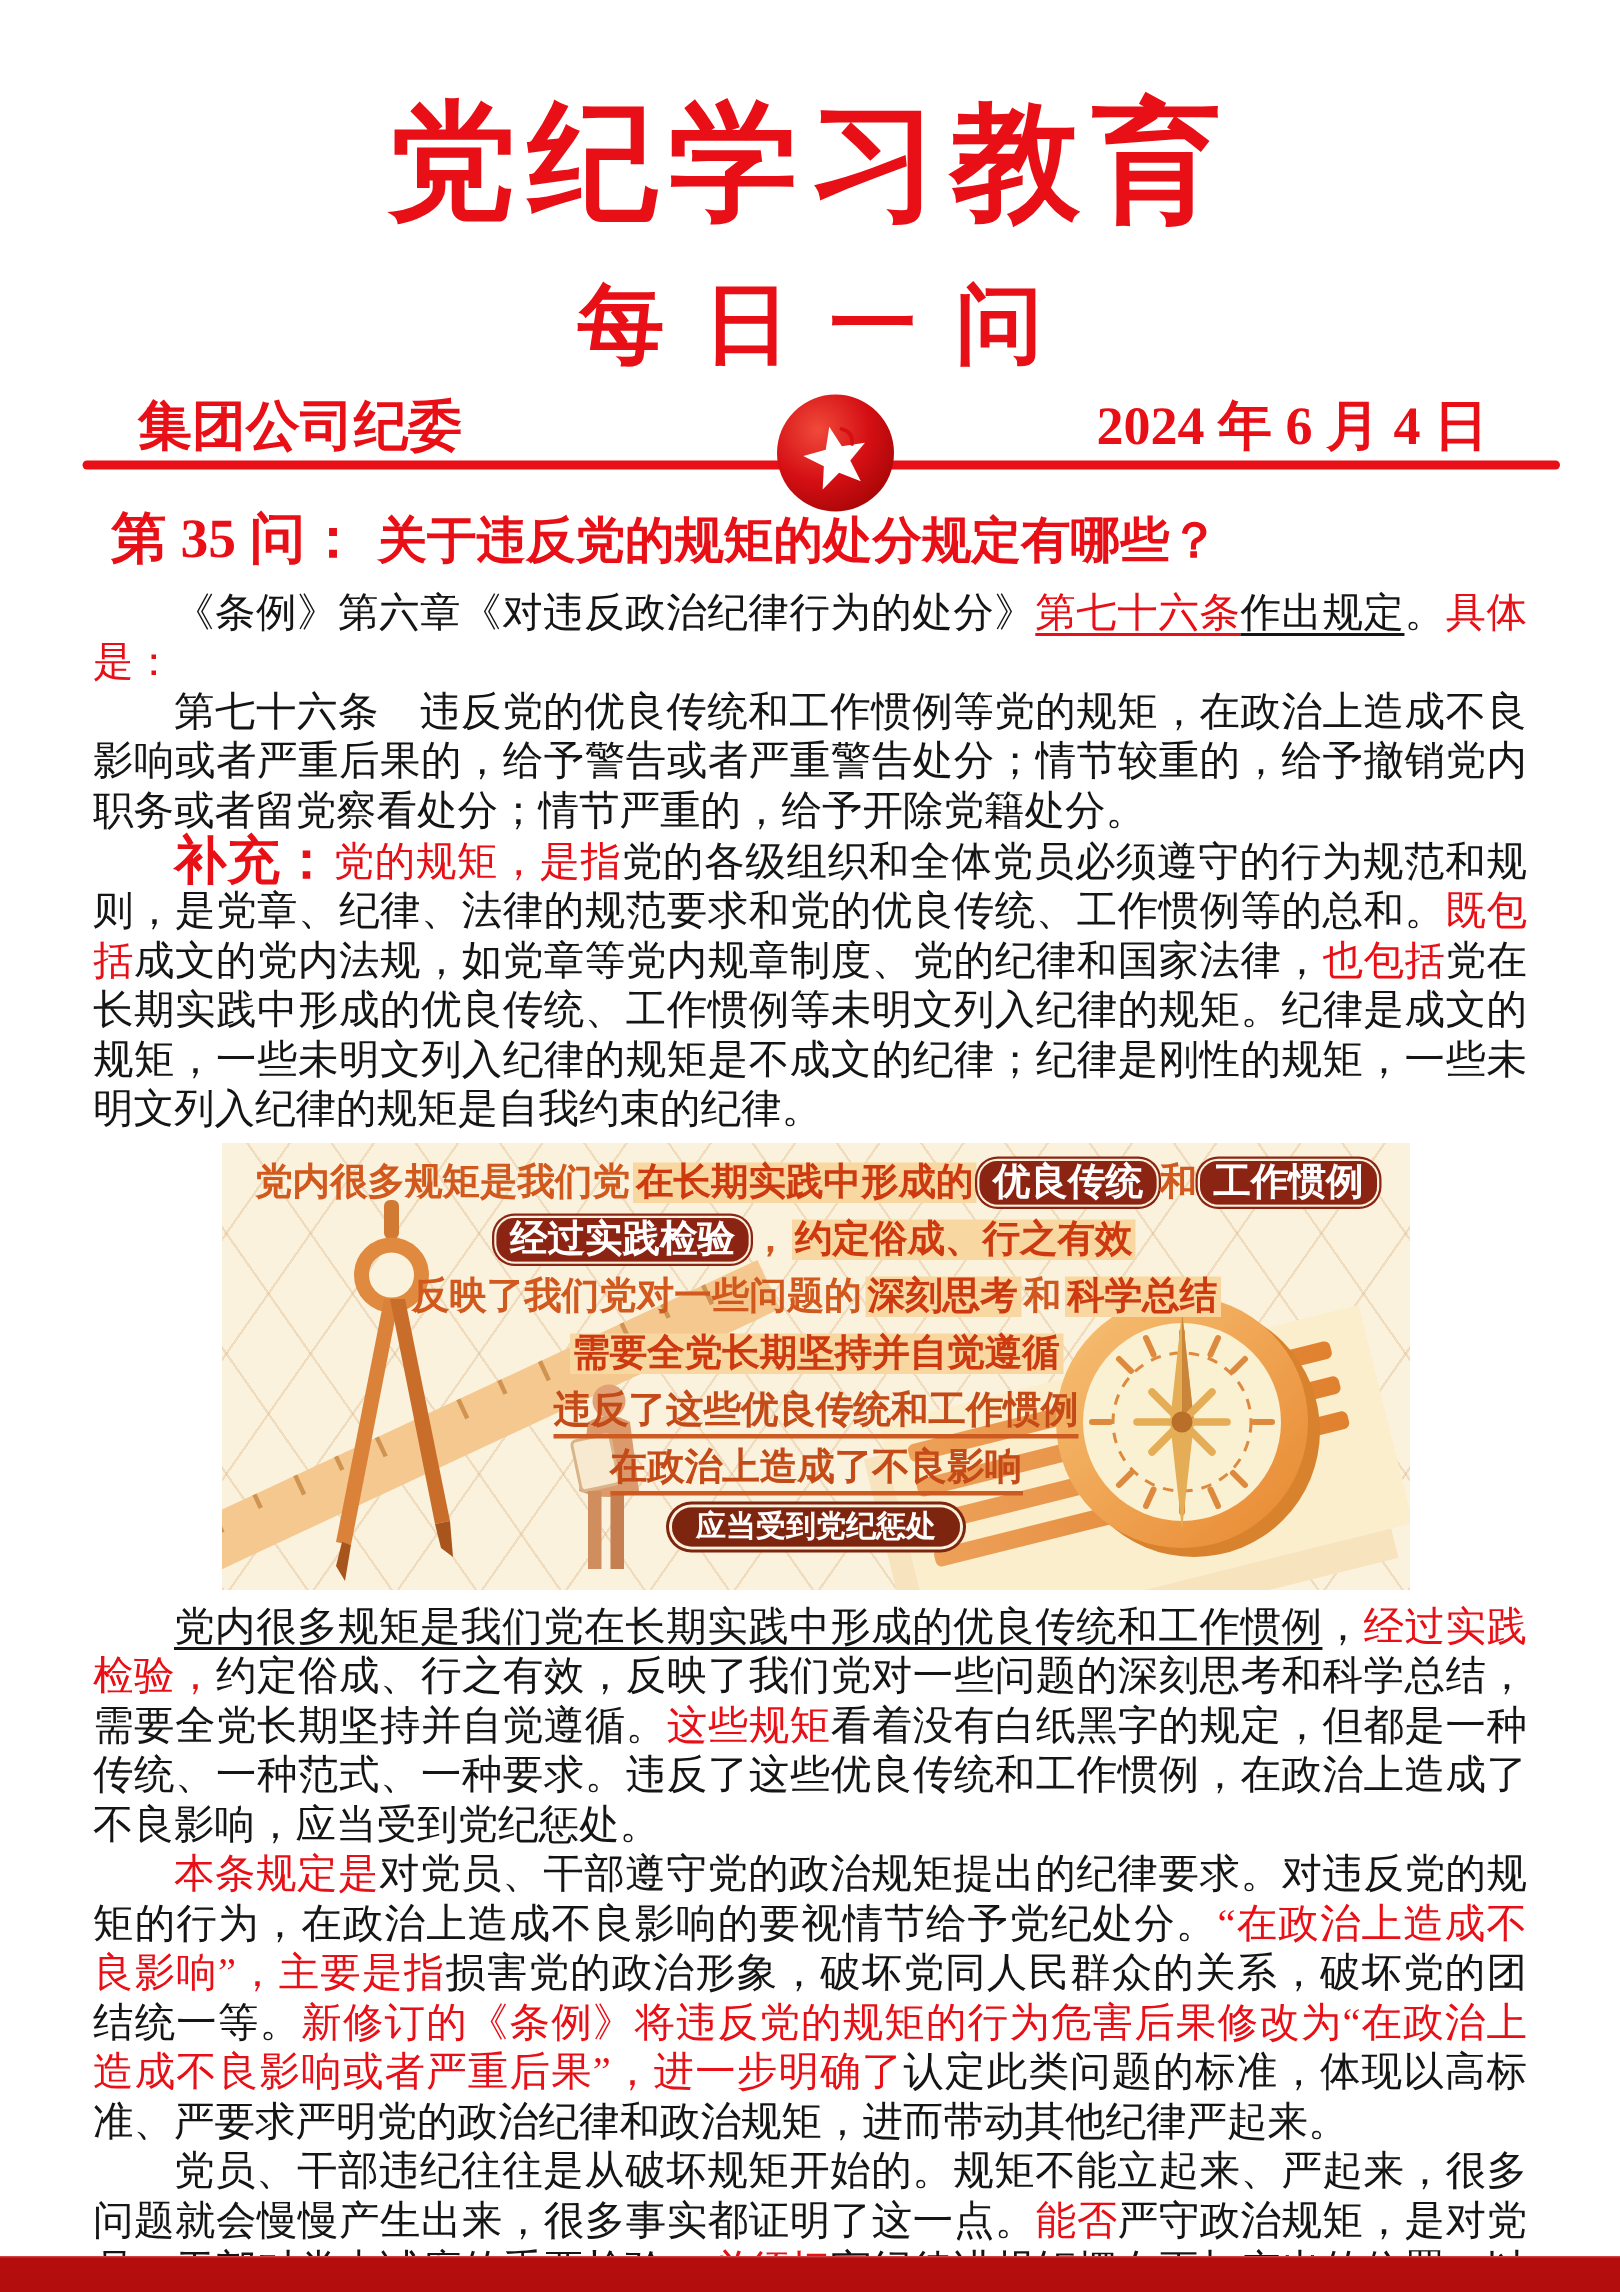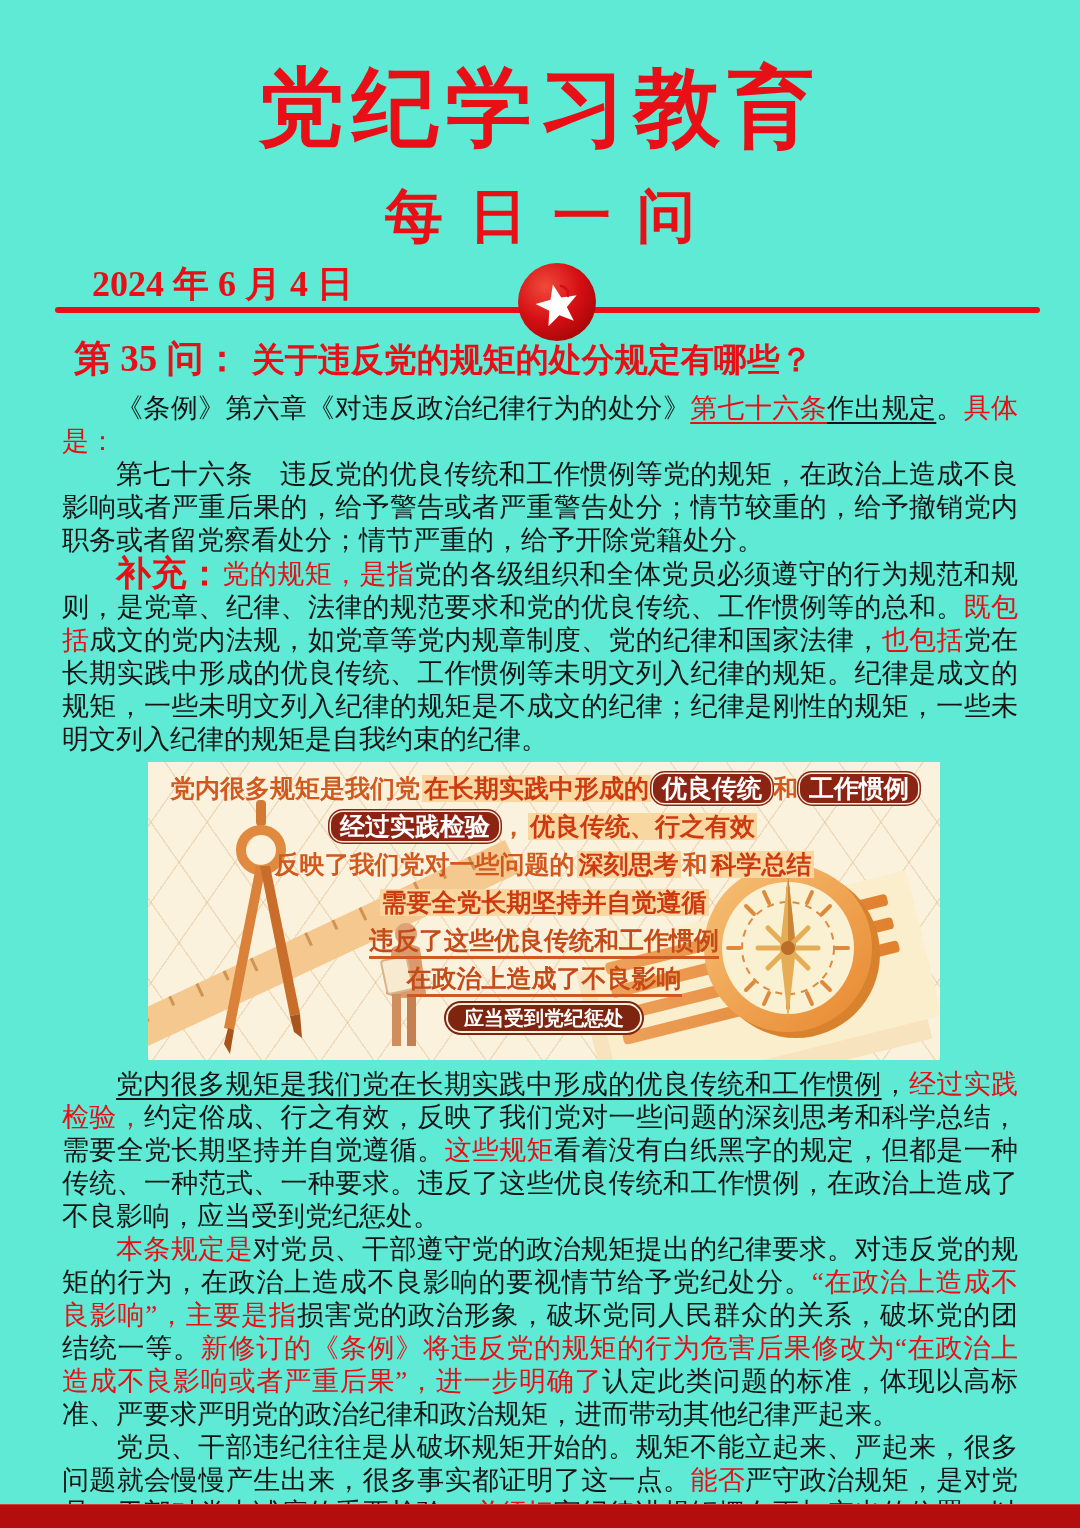--- a/index.html
+++ b/index.html
@@ -1,16 +1,16 @@
 <!DOCTYPE html>
 <html><head>
 <meta charset="utf-8">
 <style>
   html,body{margin:0;padding:0;background:#fdf7e0;}
-  .page{position:relative;width:1080px;height:1528px;background:#5eead4;overflow:hidden;
+  .page{position:relative;width:1080px;height:1528px;background:#ffffff;overflow:hidden;
         font-family:"Liberation Serif","DejaVu Serif",serif;}
 
   
   .title{position:absolute;top:50px;left:0;width:100%;margin:0;text-align:center;
          font-size:86px;font-weight:900;color:#e80f17;letter-spacing:8px;}
   .subtitle{position:absolute;top:178px;left:0;width:100%;margin:0;text-align:center;
          font-size:58px;font-weight:700;color:#e80f17;letter-spacing:26px;text-indent:26px;}
   .meta-row{position:absolute;top:260px;left:92px;right:88px;display:flex;
          justify-content:space-between;align-items:baseline;color:#e80f17;}
   .org{font-family:"Liberation Sans","DejaVu Sans",sans-serif;font-weight:700;font-size:36px;}
@@ -50,20 +50,21 @@
 </style>
 </head>
 <body>
 
 <div class="page">
 
   <h1 class="title">党纪学习教育</h1>
   <div class="subtitle">每日一问</div>
 
   <div class="meta-row">
+    <span class="org">集团公司纪委</span>
     <span class="date">2024 年 6 月 4 日</span>
   </div>
 
   <div class="divider"></div>
 
   <div class="star-badge">
     <svg width="80" height="80" viewBox="0 0 80 80">
       <defs>
         <radialGradient id="starBg" cx="35%" cy="30%" r="80%">
           <stop offset="0%" stop-color="#f04a3a"></stop>
@@ -173,21 +174,21 @@
           <circle cx="258" cy="172" r="11" fill="#e0a176"></circle>
           <path d="M244 186 q14 -8 28 0 l6 46 q-20 8 -40 0 Z" fill="#dc9a6c"></path>
           <rect x="236" y="196" width="26" height="34" rx="3" fill="#f7ead1" stroke="#d9b488" stroke-width="2" transform="rotate(-12 249 213)"></rect>
           <rect x="244" y="232" width="9" height="52" fill="#d08d5e"></rect>
           <rect x="259" y="232" width="9" height="52" fill="#c57f50"></rect>
         </g>
       </svg>
 
       <div class="il-lines">
         <div class="il-line"><span class="run plain">党内很多规矩是我们党</span><span class="run highlight">在长期实践中形成的</span><span class="run badge">优良传统</span><span class="run plain">和</span><span class="run badge">工作惯例</span></div>
-        <div class="il-line"><span class="run badge">经过实践检验</span><span class="run plain">，</span><span class="run highlight">优良传统、行之有效</span></div>
+        <div class="il-line"><span class="run badge">经过实践检验</span><span class="run plain">，</span><span class="run highlight">约定俗成、行之有效</span></div>
         <div class="il-line"><span class="run plain">反映了我们党对一些问题的</span><span class="run highlight">深刻思考</span><span class="run plain">和</span><span class="run highlight">科学总结</span></div>
         <div class="il-line"><span class="run highlight">需要全党长期坚持并自觉遵循</span></div>
         <div class="il-line"><span class="run underline">违反了这些优良传统和工作惯例</span></div>
         <div class="il-line"><span class="run underline">在政治上造成了不良影响</span></div>
         <div class="il-line"><span class="run badge-large">应当受到党纪惩处</span></div>
       </div>
     </div>
 
     <p class="par"><span class="run black-u">党内很多规矩是我们党在长期实践中形成的优良传统和工作惯例</span><span class="run black">，</span><span class="run red">经过实践检验，</span><span class="run black">约定俗成、行之有效，反映了我们党对一些问题的深刻思考和科学总结，需要全党长期坚持并自觉遵循。</span><span class="run red">这些规矩</span><span class="run black">看着没有白纸黑字的规定，但都是一种传统、一种范式、一种要求。违反了这些优良传统和工作惯例，在政治上造成了不良影响，应当受到党纪惩处。</span></p>
     <p class="par"><span class="run red">本条规定是</span><span class="run black">对党员、干部遵守党的政治规矩提出的纪律要求。对违反党的规矩的行为，在政治上造成不良影响的要视情节给予党纪处分。</span><span class="run red">“在政治上造成不良影响”，主要是指</span><span class="run black">损害党的政治形象，破坏党同人民群众的关系，破坏党的团结统一等。</span><span class="run red">新修订的《条例》将违反党的规矩的行为危害后果修改为“在政治上造成不良影响或者严重后果”，进一步明确了</span><span class="run black">认定此类问题的标准，体现以高标准、严要求严明党的政治纪律和政治规矩，进而带动其他纪律严起来。</span></p>

